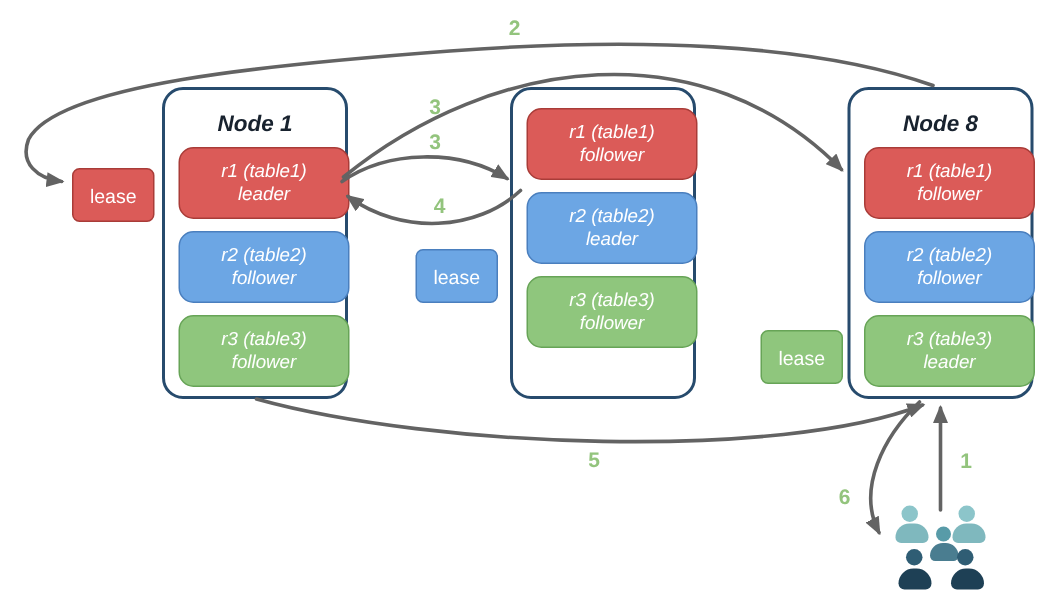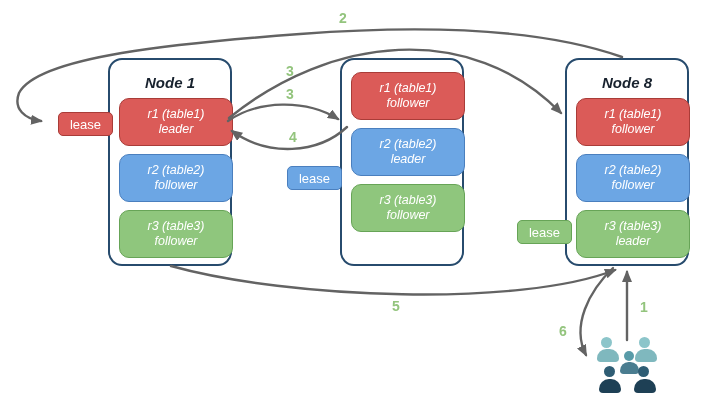--- a/index.html
+++ b/index.html
@@ -52,29 +52,28 @@
   .replica:last-child { margin-bottom: 10px; }
   .fill-red   { background: #db5b58; border: 1.5px solid #a93c38; }
   .fill-blue  { background: #6ca6e4; border: 1.5px solid #4a7fbe; }
   .fill-green { background: #8fc67d; border: 1.5px solid #67a457; }
 
   
   .lease {
     position: absolute;
     box-sizing: border-box;
     width: 55px;
-    height: 24px;
+    height: 36px;
     border-radius: 5px;
     display: flex;
     align-items: center;
     justify-content: center;
     color: #ffffff;
     font-size: 13px;
     z-index: 4;
-    margin-left: 10px;
   }
 
   
   .step-label {
     position: absolute;
     color: #93c47d;
     font-weight: bold;
     font-size: 14px;
     z-index: 4;
     transform: translate(-50%, -50%);

